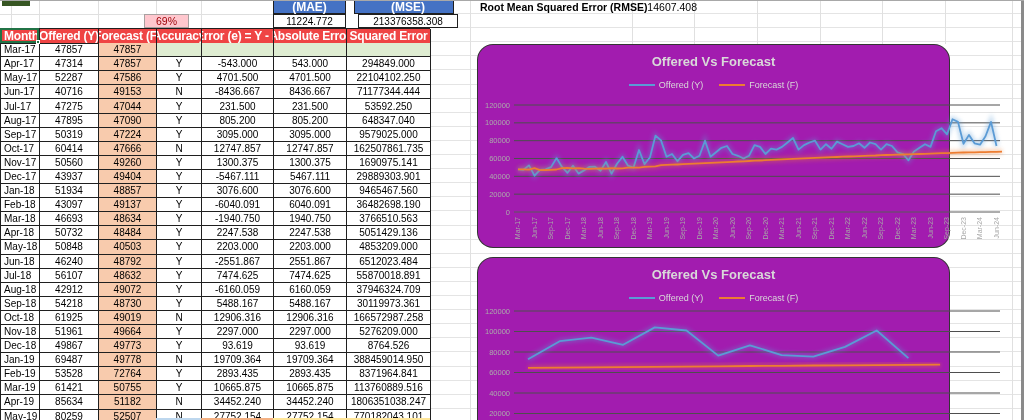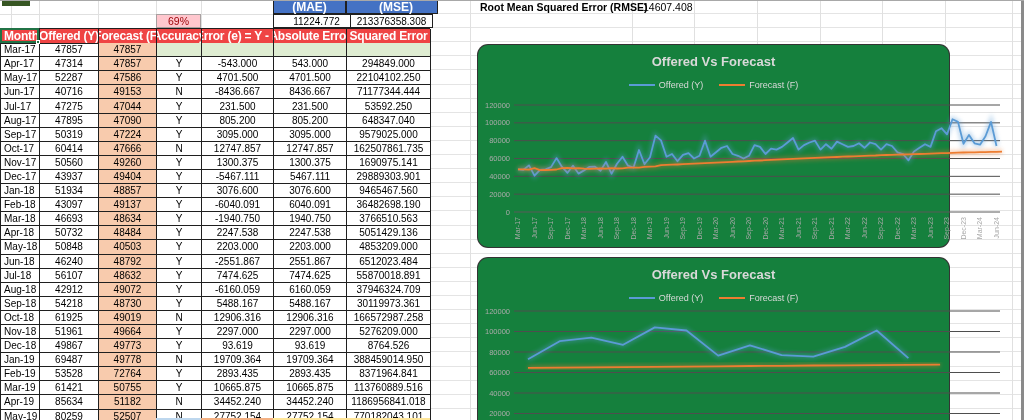--- a/index.html
+++ b/index.html
@@ -37,22 +37,22 @@
   #table > div.h { background:#ef4444; color:#fff; font-weight:bold; font-size:12px; letter-spacing:-0.2px; height:15px; }
   #table > div.month { justify-content:flex-start; padding-left:3px; }
   #table > div.peach { background:#F8CBAD; }
   #table > div.green { background:#DFEDD2; }
   .sel-border { position:absolute; left:0; top:28px; width:39px; height:15px;
     border:2px solid #217346; pointer-events:none; }
   .sel-handle { position:absolute; left:36px; top:40px; width:4px; height:4px;
     background:#217346; border:1px solid #fff; }
 
   
-  .chart { position:absolute; left:478px; width:471px; background:#15803d;
-    border-radius:10px; box-shadow:0 0 0 1px #343434; }
+  .chart { position:absolute; left:478px; width:471px; background:#a21caf;
+    border-radius:15px; box-shadow:0 0 0 1px #343434; }
   .chart-title { text-align:center; padding-top:9px; font-size:13px; font-weight:bold; color:#D9D9D9; }
   .legend { position:absolute; left:0; top:35px; width:100%; display:flex;
     justify-content:center; gap:16px; align-items:center; }
   .legend-item { display:flex; align-items:center; gap:4px; }
   .legend-swatch { width:26px; height:2.5px; }
   .legend-label { font-size:9px; color:#D9D9D9; }
   .chart svg { position:absolute; left:0; top:48px; }
 
   #right-edge { position:absolute; left:1021px; top:0; width:3px; height:420px; background:#8a8a8a; }
   #top-edge { position:absolute; left:0; top:0; width:1024px; height:1px; background:#a8a8a8; }
@@ -79,27 +79,27 @@
   <div class="gridline-v" style="left:39px; top:0; height:28px;"></div>
   <div class="gridline-v" style="left:98px; top:0; height:28px;"></div>
   <div class="gridline-v" style="left:156px; top:0; height:14px;"></div>
   <div class="gridline-v" style="left:201px; top:0; height:28px;"></div>
   <div class="gridline-h" style="left:0; top:14px; width:273px;"></div>
   <div class="gridline-h" style="left:0; top:28px; width:273px;"></div>
 
   <div id="corner-frag" class="abs" style="left:2px; top:1px; width:28px; height:5px;"></div>
 
   <div class="hdr-blue abs" style="left:273px; top:0; width:73px; height:14px;">(MAE)</div>
-  <div class="hdr-blue abs" style="left:346px; top:0; width:92px; height:14px;padding-left:8px;">(MSE)</div>
-  <div class="val-cell abs" style="left:273px; top:14px; width:87px; height:14px;">11224.772</div>
-  <div class="val-cell abs" style="left:350px; top:14px; width:83px; height:14px;">213376358.308</div>
-  <div class="pink-cell abs" style="left:156px; top:14px; width:45px; height:14px;">69%</div>
+  <div class="hdr-blue abs" style="left:354px; top:0; width:100px; height:14px;padding-left:8px;">(MSE)</div>
+  <div class="val-cell abs" style="left:273px; top:14px; width:73px; height:14px;">11224.772</div>
+  <div class="val-cell abs" style="left:358px; top:14px; width:100px; height:14px;">213376358.308</div>
+  <div class="pink-cell abs" style="left:144px; top:14px; width:45px; height:14px;">69%</div>
 
   <div id="rmse-label" class="abs" style="left:480px; top:0; width:156px; height:14px;">Root Mean Squared Error (RMSE)</div>
-  <div id="rmse-value" class="abs" style="left:643px; top:0; width:54px; height:14px;">14607.408</div>
+  <div id="rmse-value" class="abs" style="left:643px; top:0; width:54px; height:14px;text-align:right;">14607.408</div>
 
   <div id="table">
       <div class="h month">Month</div>
       <div class="h">Offered (Y)</div>
       <div class="h">Forecast (F)</div>
       <div class="h">Accuracy</div>
       <div class="h">Error (e) = Y - F</div>
       <div class="h">Absolute Error</div>
       <div class="h">Squared Error</div>
       <div class="month">Mar-17</div>
@@ -276,21 +276,21 @@
       <div class="">Y</div>
       <div class="">10665.875</div>
       <div class="">10665.875</div>
       <div class="">113760889.516</div>
       <div class="month">Apr-19</div>
       <div class="">85634</div>
       <div class="peach">51182</div>
       <div class="">N</div>
       <div class="">34452.240</div>
       <div class="">34452.240</div>
-      <div class="">1186956841.018</div>
+      <div class="">1806351038.247</div>
       <div class="month">May-19</div>
       <div class="">80259</div>
       <div class="peach">52507</div>
       <div class="">N</div>
       <div class="">27752.154</div>
       <div class="">27752.154</div>
       <div class="">770182043.101</div>
     </div>
   <div class="sel-border"></div>
   <div class="sel-handle"></div>

